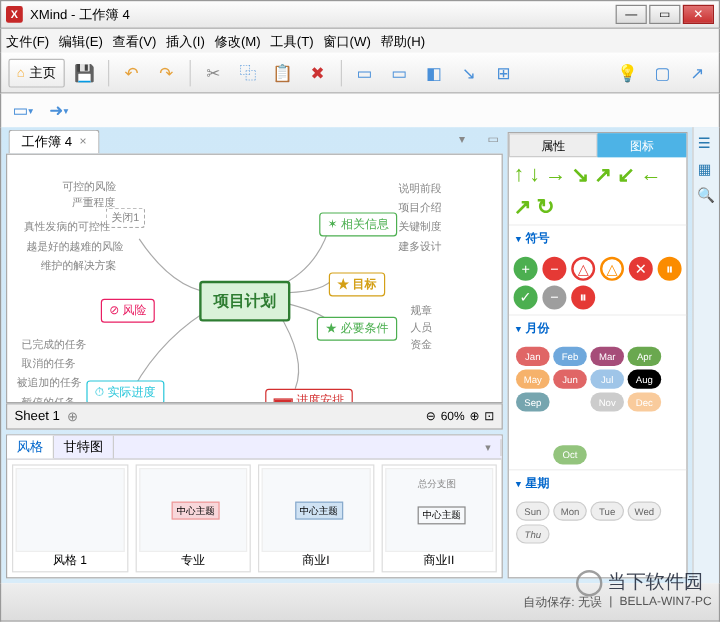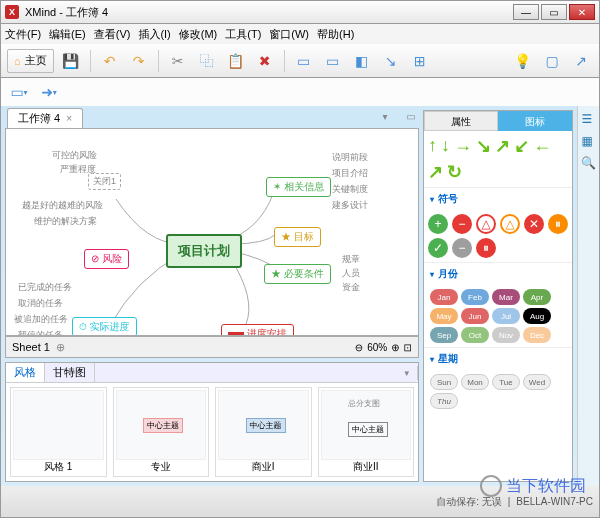--- a/index.html
+++ b/index.html
@@ -18,21 +18,21 @@
 .content { display:flex; height:380px; border-left:1px solid #999; border-right:1px solid #999; background:linear-gradient(180deg,#cfe8f8,#d8ecf9);}
 .left { flex:1; display:flex; flex-direction:column; }
 .tabs { height:22px; display:flex; align-items:flex-end; padding-left:6px; gap:2px; background:transparent;}
 .tab { background:#fff; border:1px solid #aaa; border-bottom:none; padding:2px 10px; font-size:11px; border-radius:3px 3px 0 0; display:flex; align-items:center; gap:6px;}
 .tab .x { font-size:10px; color:#888;}
 .canvas { flex:1; background:#fff; border:1px solid #aaa; margin:0 4px; position:relative; overflow:hidden;}
 .mindmap { position:absolute; inset:0; }
 .node { position:absolute; border:1px solid #999; border-radius:3px; background:#fff; font-size:10px; padding:2px 6px; white-space:nowrap;}
 .node.c { border:2px solid #2e7d32; background:#d9f2d9; color:#2e7d32; font-weight:bold; font-size:13px; padding:6px 10px;}
 .node.g { border-color:#4caf50; color:#4caf50;}
-.node.y { border-color:#d4a017; color:#d4a017;}
+.node.y { border-color:#d4a017; color:#d4a017;font-weight:bold;}
 .node.leaf { border:none; background:transparent; color:#888; font-size:9px;}
 .sheetbar { height:22px; background:#f0f0f0; border:1px solid #aaa; margin:0 4px; display:flex; align-items:center; padding:0 6px; font-size:11px; gap:6px;}
 .sheetbar .sp { flex:1;}
 .sheetbar .zoom { display:flex; align-items:center; gap:4px; font-size:10px;}
 .gallery { height:120px; border:1px solid #aaa; margin:4px; background:#fff; display:flex; flex-direction:column;}
 .gallery-tabs { height:20px; display:flex; align-items:center; font-size:11px; border-bottom:1px solid #ccc; background:#eef;}
 .gallery-tabs span { padding:2px 8px; border-right:1px solid #ccc;}
 .gallery-tabs span.on { background:#fff; color:#06c;}
 .gallery-body { flex:1; display:flex; overflow:hidden; padding:4px; gap:6px;}
 .gitem { flex:1; border:1px solid #ddd; display:flex; flex-direction:column; align-items:center; justify-content:space-between; font-size:10px; padding:2px;}
@@ -45,21 +45,21 @@
 .ric { width:20px; height:20px; display:flex; align-items:center; justify-content:center; border-radius:50%; font-size:12px; color:#fff;}
 .arw { color:#6abf1a; font-size:18px; font-weight:bold;}
 .rlabel { padding:4px 6px; color:#06c; font-weight:bold; border-top:1px solid #eee; display:flex;align-items:center;gap:4px;}
 .rlabel::before{content:"▾"; font-size:8px;}
 .month { display:flex; flex-wrap:wrap; gap:3px; padding:4px 6px;}
 .mb { width:28px; height:16px; border-radius:8px; font-size:8px; display:flex;align-items:center;justify-content:center; color:#fff;}
 .sidebar { width:22px; background:#e8f2f9; border-left:1px solid #ccc; display:flex;flex-direction:column;align-items:center; gap:8px; padding-top:6px;}
 .sidebar div { width:14px; height:14px; font-size:12px; color:#2a7ab0;}
 .statusbar { height:32px; background:linear-gradient(#eee,#ddd); border:1px solid #999; border-top:none; display:flex; align-items:center; font-size:10px; padding:0 6px; color:#555;}
 .statusbar .sp{flex:1;}
-.watermark { position:absolute; right:14px; bottom:26px; font-size:16px; color:#1d4ed8; opacity:.8; display:flex;align-items:flex-end; gap:4px;}
+.watermark { position:absolute; right:14px; bottom:26px; font-size:16px; color:#0f172a; opacity:.8; display:flex;align-items:flex-start; gap:4px;}
 .watermark .logo{ width:22px;height:22px;border:2px solid #888;border-radius:50%; position:relative;}
 svg.edges { position:absolute; inset:0; width:100%; height:100%;}
 </style>
 </head>
 <body>
 
 <div class="titlebar">
   <div class="xicon">X</div>
   <span>XMind - 工作簿 4</span>
   <div class="spacer"></div>
@@ -130,20 +130,21 @@
         <path d="M225 115 Q260 115 270 105" stroke="#aaa" fill="none"></path>
         <path d="M225 122 Q260 130 270 140" stroke="#aaa" fill="none"></path>
         <path d="M225 130 Q250 170 240 195" stroke="#aaa" fill="none"></path>
       </svg>
       <div class="mindmap">
         <div class="node c" style="left:160px;top:105px">项目计划</div>
 
         <div class="node" style="left:78px;top:120px;border-color:#e91e63;color:#e91e63"><span>⊘</span> <span>风险</span></div>
         <div class="node leaf" style="left:40px;top:18px">可控的风险</div>
         <div class="node leaf" style="left:48px;top:32px">严重程度</div>
+        <div class="node leaf" style="left:8px;top:52px">真性发病的可控性</div>
         <div class="node leaf" style="left:10px;top:68px">越是好的越难的风险</div>
         <div class="node leaf" style="left:22px;top:84px">维护的解决方案</div>
         <div class="node leaf" style="left:82px;top:44px;border:1px dashed #aaa;padding:1px 4px">关闭1</div>
 
         <div class="node" style="left:66px;top:188px;border-color:#26c6da;color:#26c6da"><span>⏱</span> <span>实际进度</span></div>
         <div class="node leaf" style="left:6px;top:150px">已完成的任务</div>
         <div class="node leaf" style="left:6px;top:166px">取消的任务</div>
         <div class="node leaf" style="left:2px;top:182px">被追加的任务</div>
         <div class="node leaf" style="left:6px;top:198px">暂停的任务</div>
 
@@ -248,21 +249,21 @@
     <div class="month" id="month-grid">
         <div class="mb" style="background: rgb(224, 102, 102);">Jan</div>
         <div class="mb" style="background: rgb(111, 168, 220);">Feb</div>
         <div class="mb" style="background: rgb(166, 77, 121);">Mar</div>
         <div class="mb" style="background: rgb(106, 168, 79);">Apr</div>
         <div class="mb" style="background: rgb(246, 178, 107);">May</div>
         <div class="mb" style="background: rgb(224, 102, 102);">Jun</div>
         <div class="mb" style="background: rgb(159, 197, 232);">Jul</div>
         <div class="mb" style="background: #000000;">Aug</div>
         <div class="mb" style="background: rgb(118, 165, 175);">Sep</div>
-        <div class="mb" style="background: rgb(147, 196, 125);">Oct</div>
+        <div class="mb" style="background: rgb(147, 196, 125); margin-top: 44px;">Oct</div>
         <div class="mb" style="background: rgb(204, 204, 204);">Nov</div>
         <div class="mb" style="background: rgb(249, 203, 156);">Dec</div>
       </div>
     <div class="rlabel">星期</div>
     <div class="month" id="week-grid">
         <div class="mb" style="background: rgb(238, 238, 238); color: rgb(102, 102, 102); border: 1px solid rgb(204, 204, 204);">Sun</div>
         <div class="mb" style="background: rgb(238, 238, 238); color: rgb(102, 102, 102); border: 1px solid rgb(204, 204, 204);">Mon</div>
         <div class="mb" style="background: rgb(238, 238, 238); color: rgb(102, 102, 102); border: 1px solid rgb(204, 204, 204);">Tue</div>
         <div class="mb" style="background: rgb(238, 238, 238); color: rgb(102, 102, 102); border: 1px solid rgb(204, 204, 204);">Wed</div>
         <div class="mb" style="background: rgb(238, 238, 238); color: rgb(102, 102, 102); border: 1px solid rgb(204, 204, 204); font-style: italic;">Thu</div>

